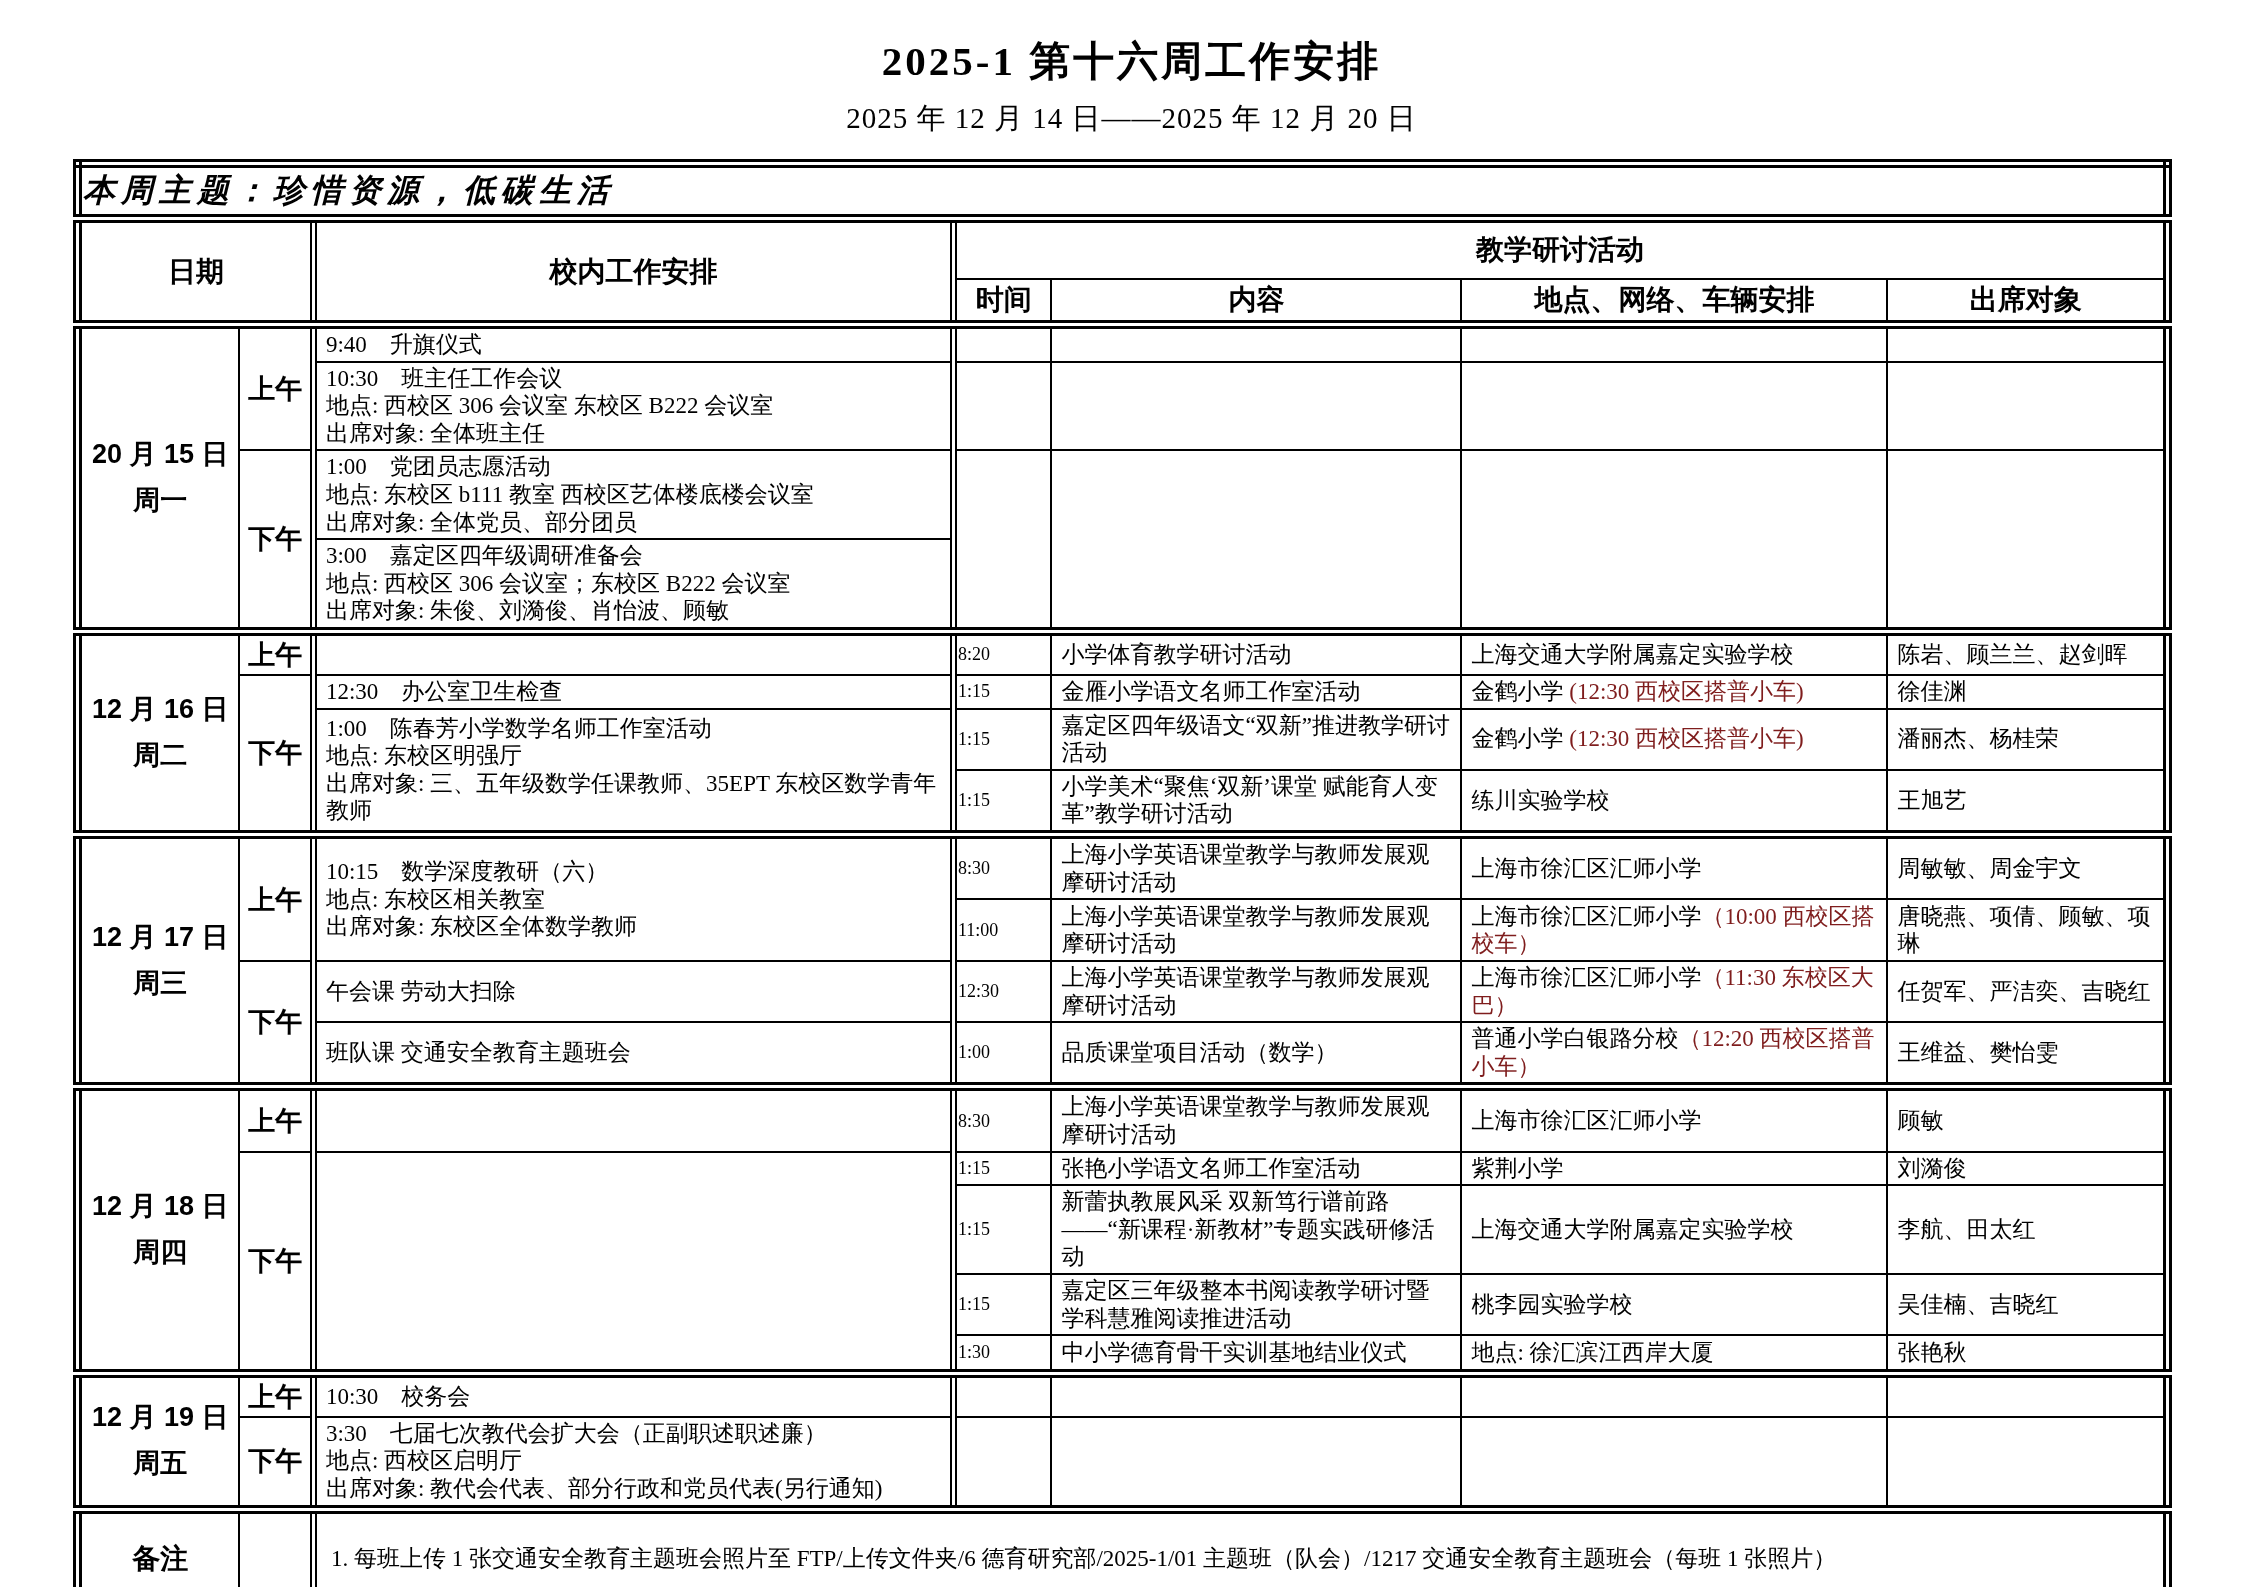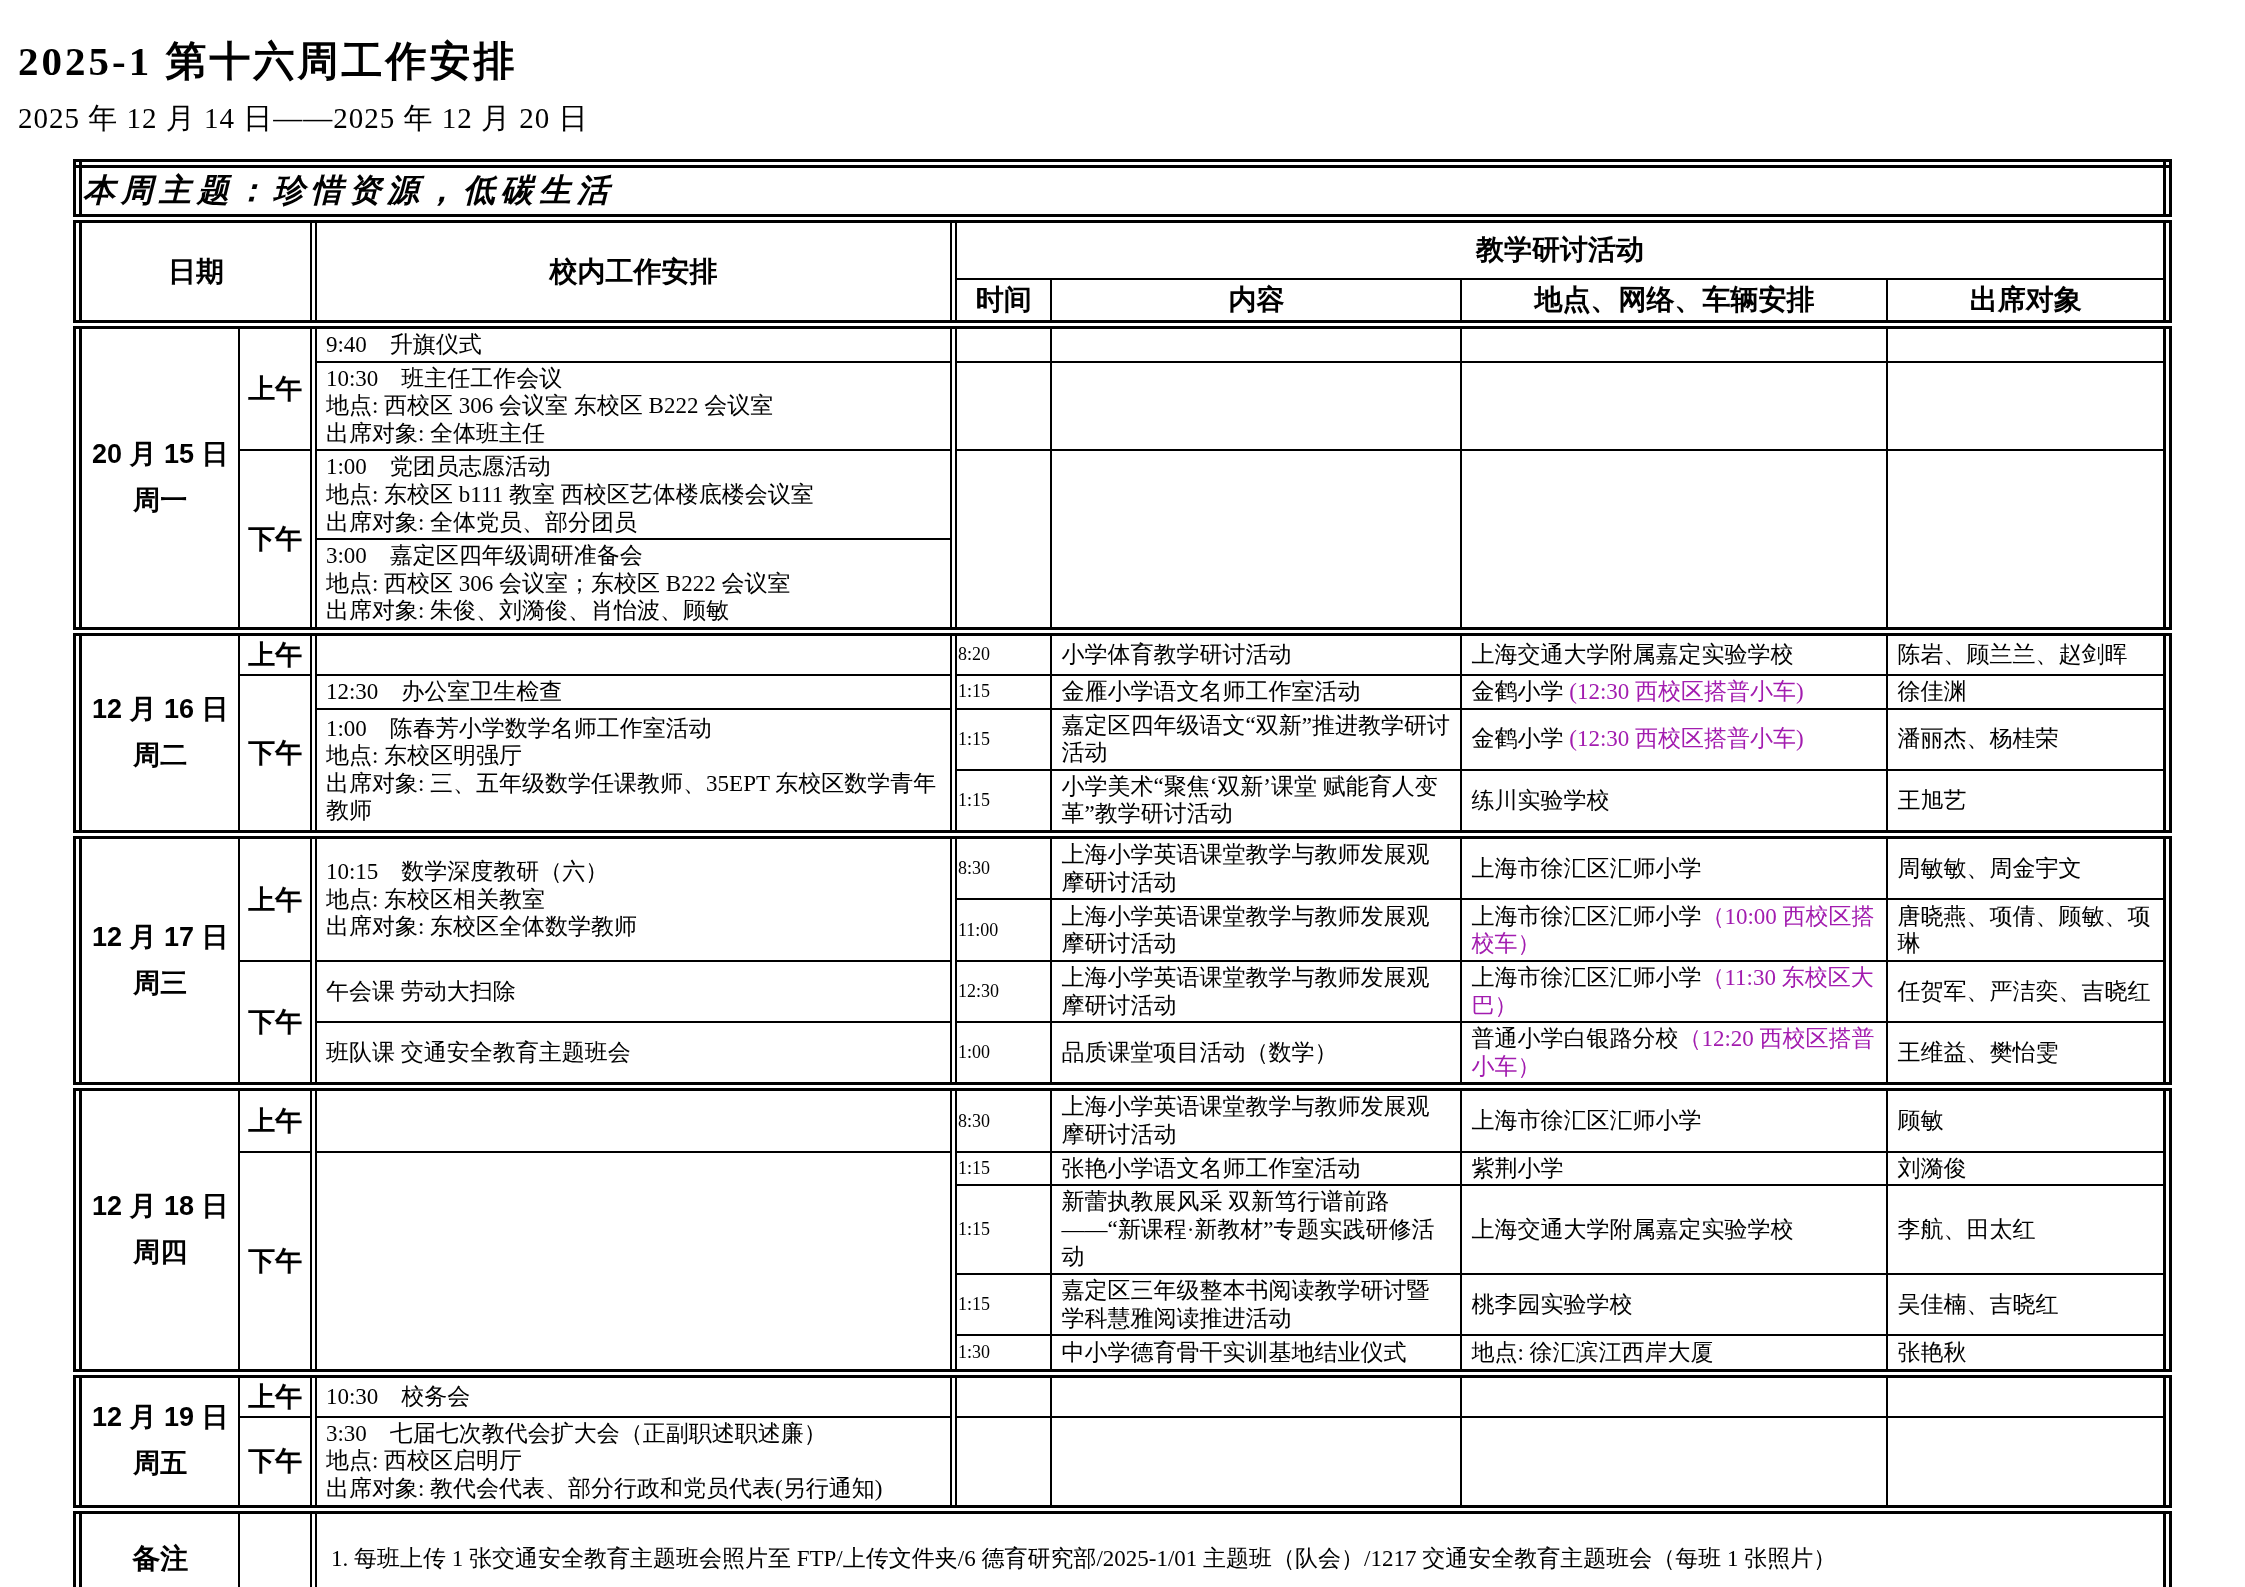--- a/index.html
+++ b/index.html
@@ -1,21 +1,21 @@
 <!DOCTYPE html>
 <html><head>
 <meta charset="utf-8">
 <style>
   html,body { margin:0; padding:0; background:#fff; }
   .page {
     width:2245px; height:1587px; background:#ffffff; color:#000;
     font-family:"Liberation Serif","DejaVu Serif",serif;
     position:relative; overflow:hidden;
   }
-  .titlewrap { padding-top:34px;margin-left:18px; }
+  .titlewrap { text-align:center; padding-top:34px;margin-left:18px; }
   .title {
     font-size:41px; font-weight:bold; letter-spacing:3px;
     font-family:"Liberation Serif","DejaVu Serif",serif;
   }
   .subtitle { font-size:29px; margin-top:10px; letter-spacing:1px; }
 
   table.sched {
     border-collapse:collapse; table-layout:fixed;
     width:2090px; margin:20px auto 0;
     border:9px double #000;
@@ -42,21 +42,21 @@
   .date-cell span { display:block; }
   .ampm {
     font-family:"Liberation Sans","DejaVu Sans",sans-serif;
     font-weight:bold; font-size:27px; text-align:center; vertical-align:middle;
   }
   .act, .cont, .place, .who, .note-cell {
     font-size:23px; line-height:1.2; text-align:left; vertical-align:middle;
     padding:2px 9px; white-space:pre-line;
   }
   .time { font-size:18px; text-align:left; vertical-align:middle; }
-  .red  { color:#a21caf; }
+  .red  { color:#7f1d1d; }
   .note-cell { padding:6px 14px; }
 </style>
 </head>
 <body>
 
 <div class="page">
 
   <div class="titlewrap">
     <div class="title">2025-1 第十六周工作安排</div>
     <div class="subtitle">2025 年 12 月 14 日——2025 年 12 月 20 日</div>

